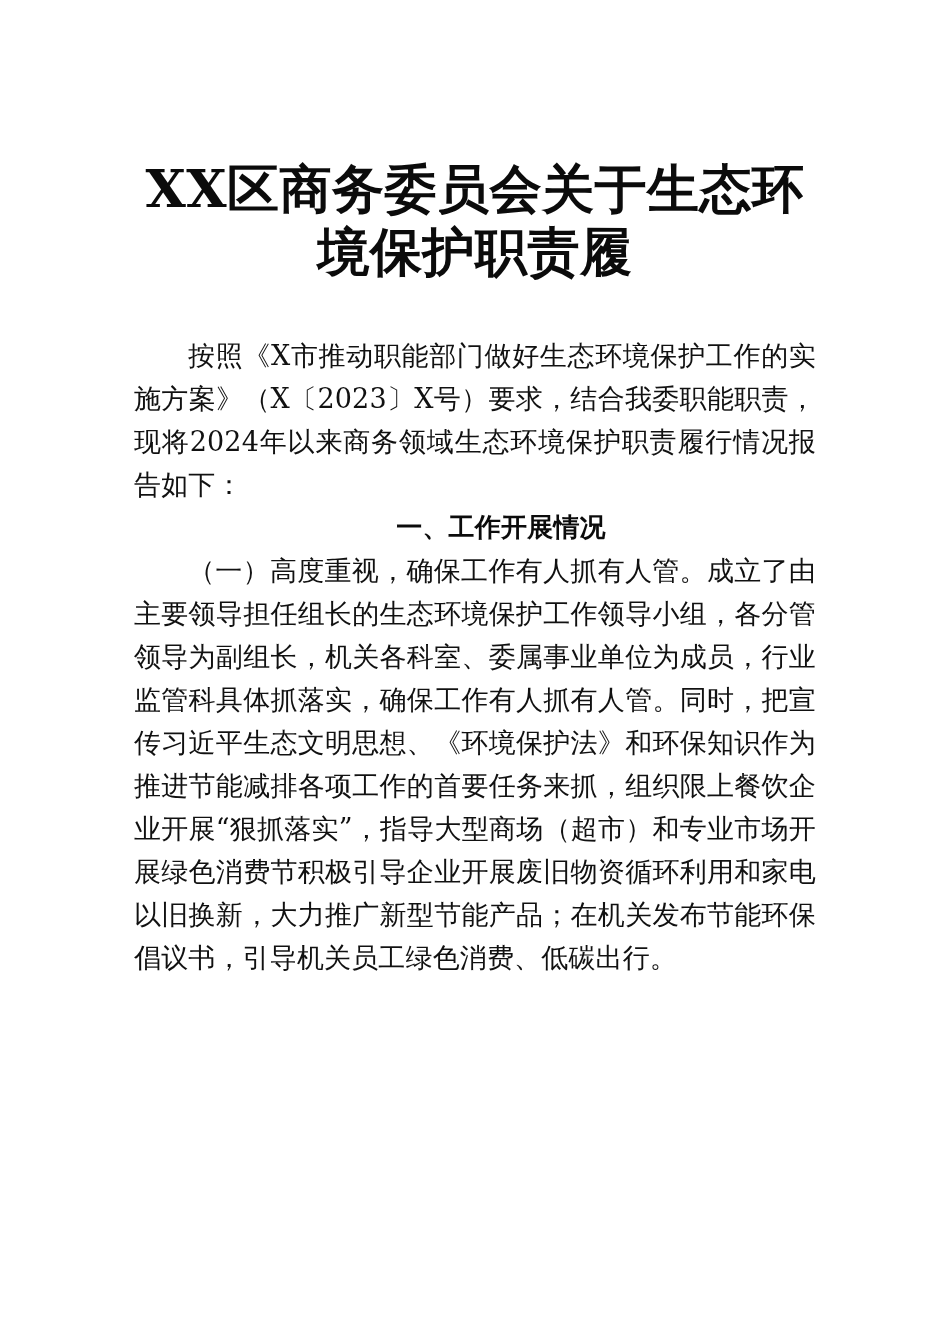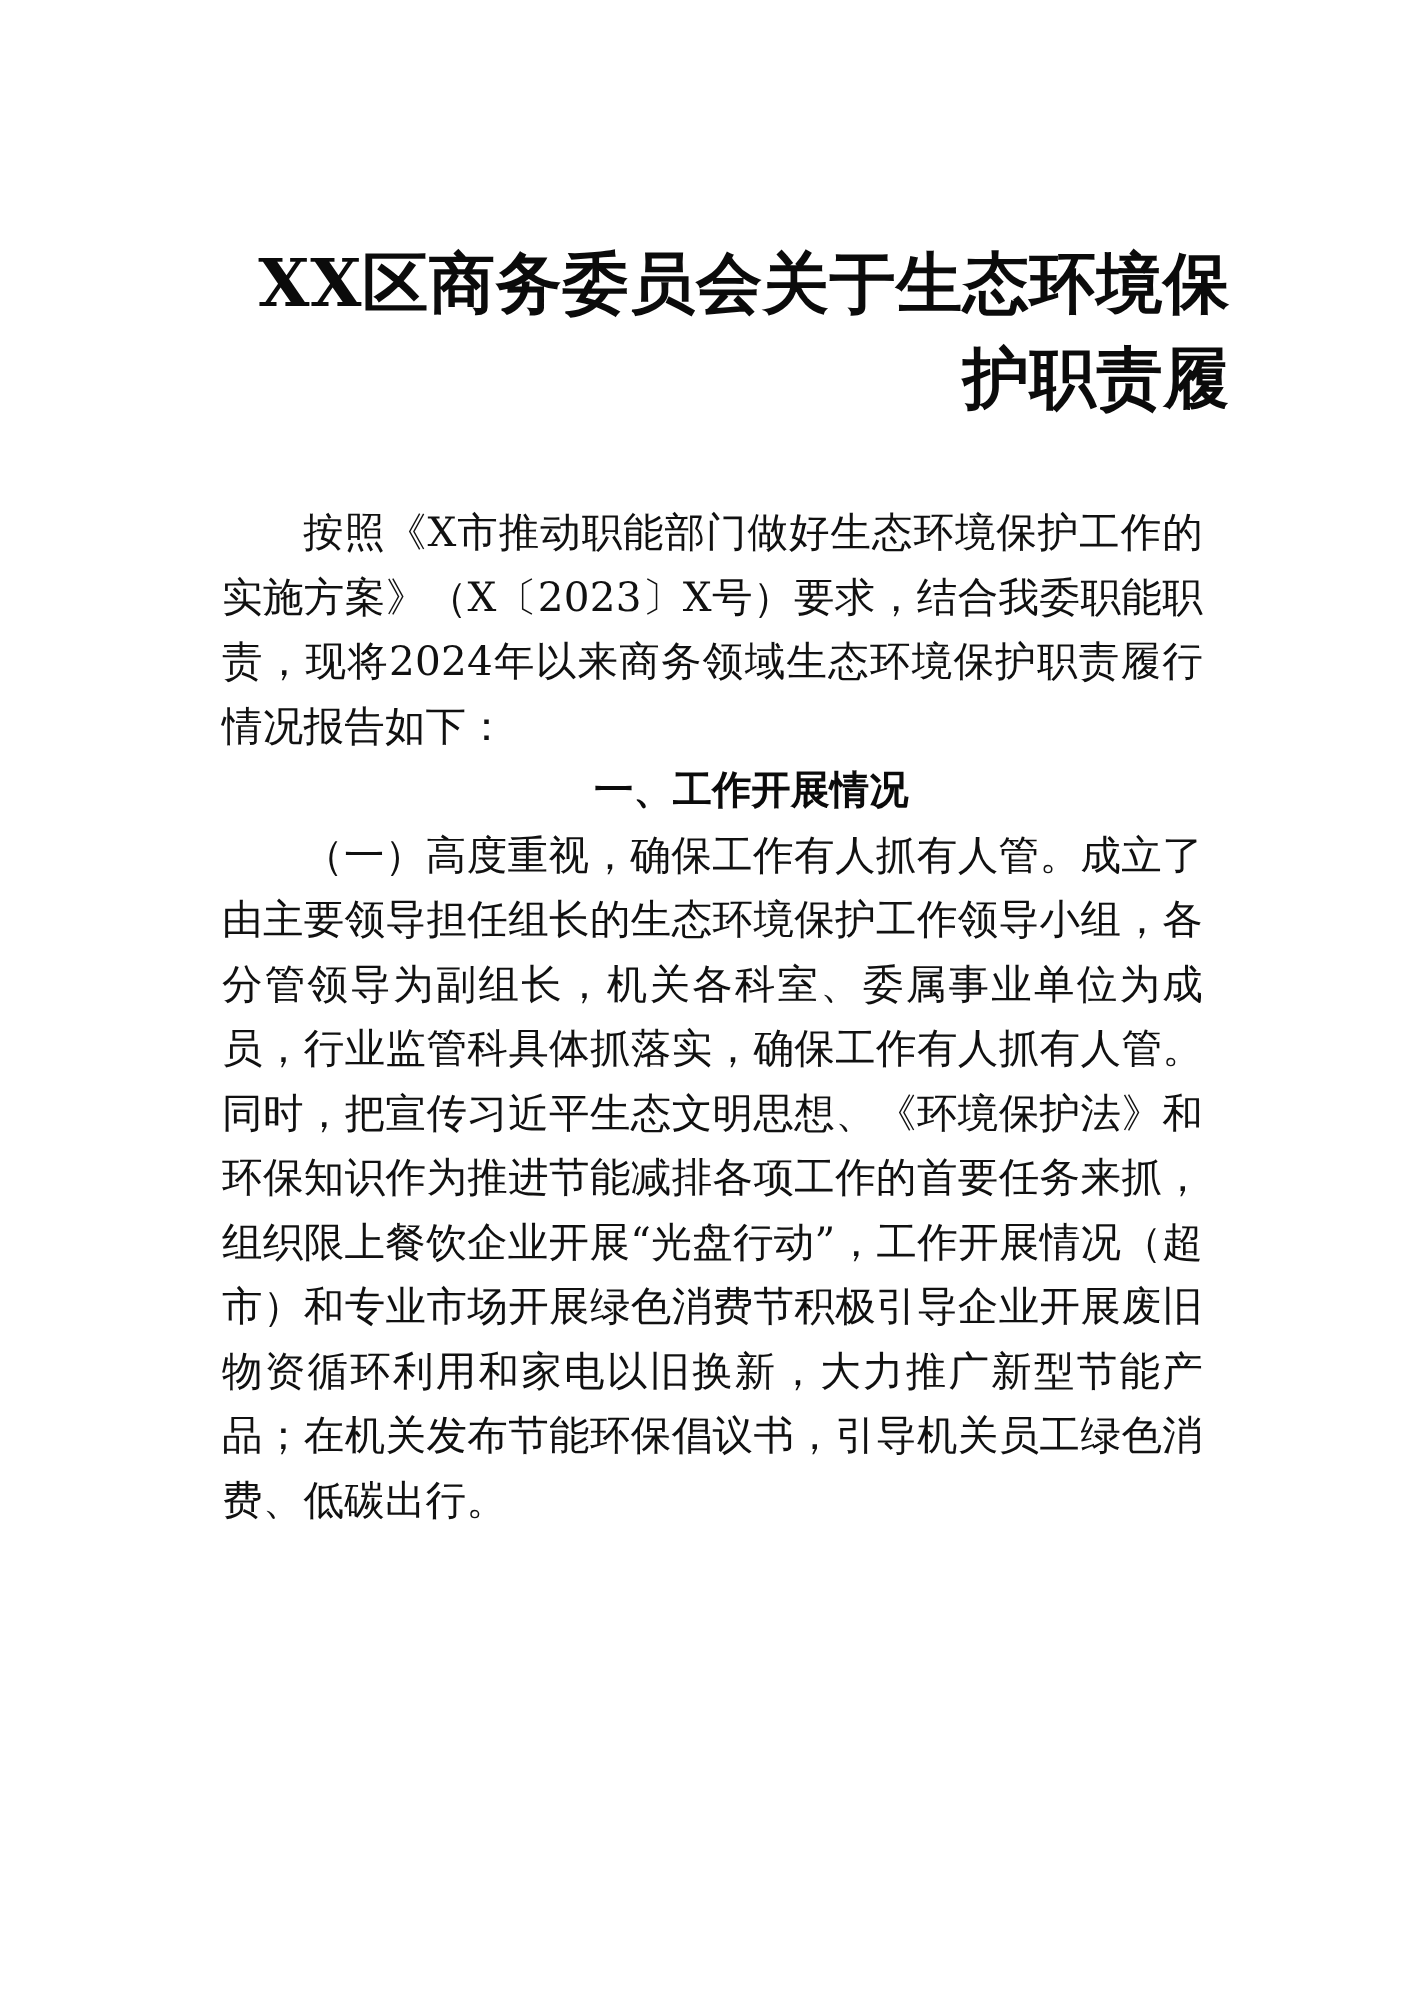--- a/index.html
+++ b/index.html
@@ -29,33 +29,33 @@
     left: 130px;
     top: 0;
     width: 690px;
   }
 
   
   .doc-title {
     margin: 0;
     padding: 0;
     padding-top: 158px;
-    text-align: right;
+    text-align: center;
     font-family: "DejaVu Serif", "Liberation Serif", serif;
     font-weight: bold;
-    font-size: 44px;
+    font-size: 52px;
     line-height: 63px;
     letter-spacing: 0.5px;
     color: #0b0b0b;
     text-rendering: geometricPrecision;
   }
 
   
   .body-block {
-    margin: 18px;
+    margin: 4px;
     padding: 0;
   }
 
   p.para {
     margin: 0;
     padding: 0;
     font-family: "DejaVu Serif", "Liberation Serif", serif;
     font-weight: 400;
     font-size: 27px;
     line-height: 43px;
@@ -98,18 +98,18 @@
     <h1 class="doc-title">
       <span>XX区商务委员会关于生态环境保护职责履</span><br>
     </h1>
 
     <div class="body-block">
 
       <p class="para indent first-para">按照《X市推动职能部门做好生态环境保护工作的实施方案》（X〔2023〕X号）要求，结合我委职能职责，现将2024年以来商务领域生态环境保护职责履行情况报告如下：</p>
 
       <h2 class="section-heading">一、工作开展情况</h2>
 
-      <p class="para indent">（一）高度重视，确保工作有人抓有人管。成立了由主要领导担任组长的生态环境保护工作领导小组，各分管领导为副组长，机关各科室、委属事业单位为成员，行业监管科具体抓落实，确保工作有人抓有人管。同时，把宣传习近平生态文明思想、《环境保护法》和环保知识作为推进节能减排各项工作的首要任务来抓，组织限上餐饮企业开展“光盘行动”，工作开展情况（超市）和专业市场开展绿色消费节积极引导企业开展废旧物资循环利用和家电以旧换新，大力推广新型节能产品；在机关发布节能环保倡议书，引导机关员工绿色消费、低碳出行。</p>
+      <p class="para indent">（一）高度重视，确保工作有人抓有人管。成立了由主要领导担任组长的生态环境保护工作领导小组，各分管领导为副组长，机关各科室、委属事业单位为成员，行业监管科具体抓落实，确保工作有人抓有人管。同时，把宣传习近平生态文明思想、《环境保护法》和环保知识作为推进节能减排各项工作的首要任务来抓，组织限上餐饮企业开展“狠抓落实”，指导大型商场（超市）和专业市场开展绿色消费节积极引导企业开展废旧物资循环利用和家电以旧换新，大力推广新型节能产品；在机关发布节能环保倡议书，引导机关员工绿色消费、低碳出行。</p>
 
 
     </div>
   </div>
 </div>
 
 </body></html>

